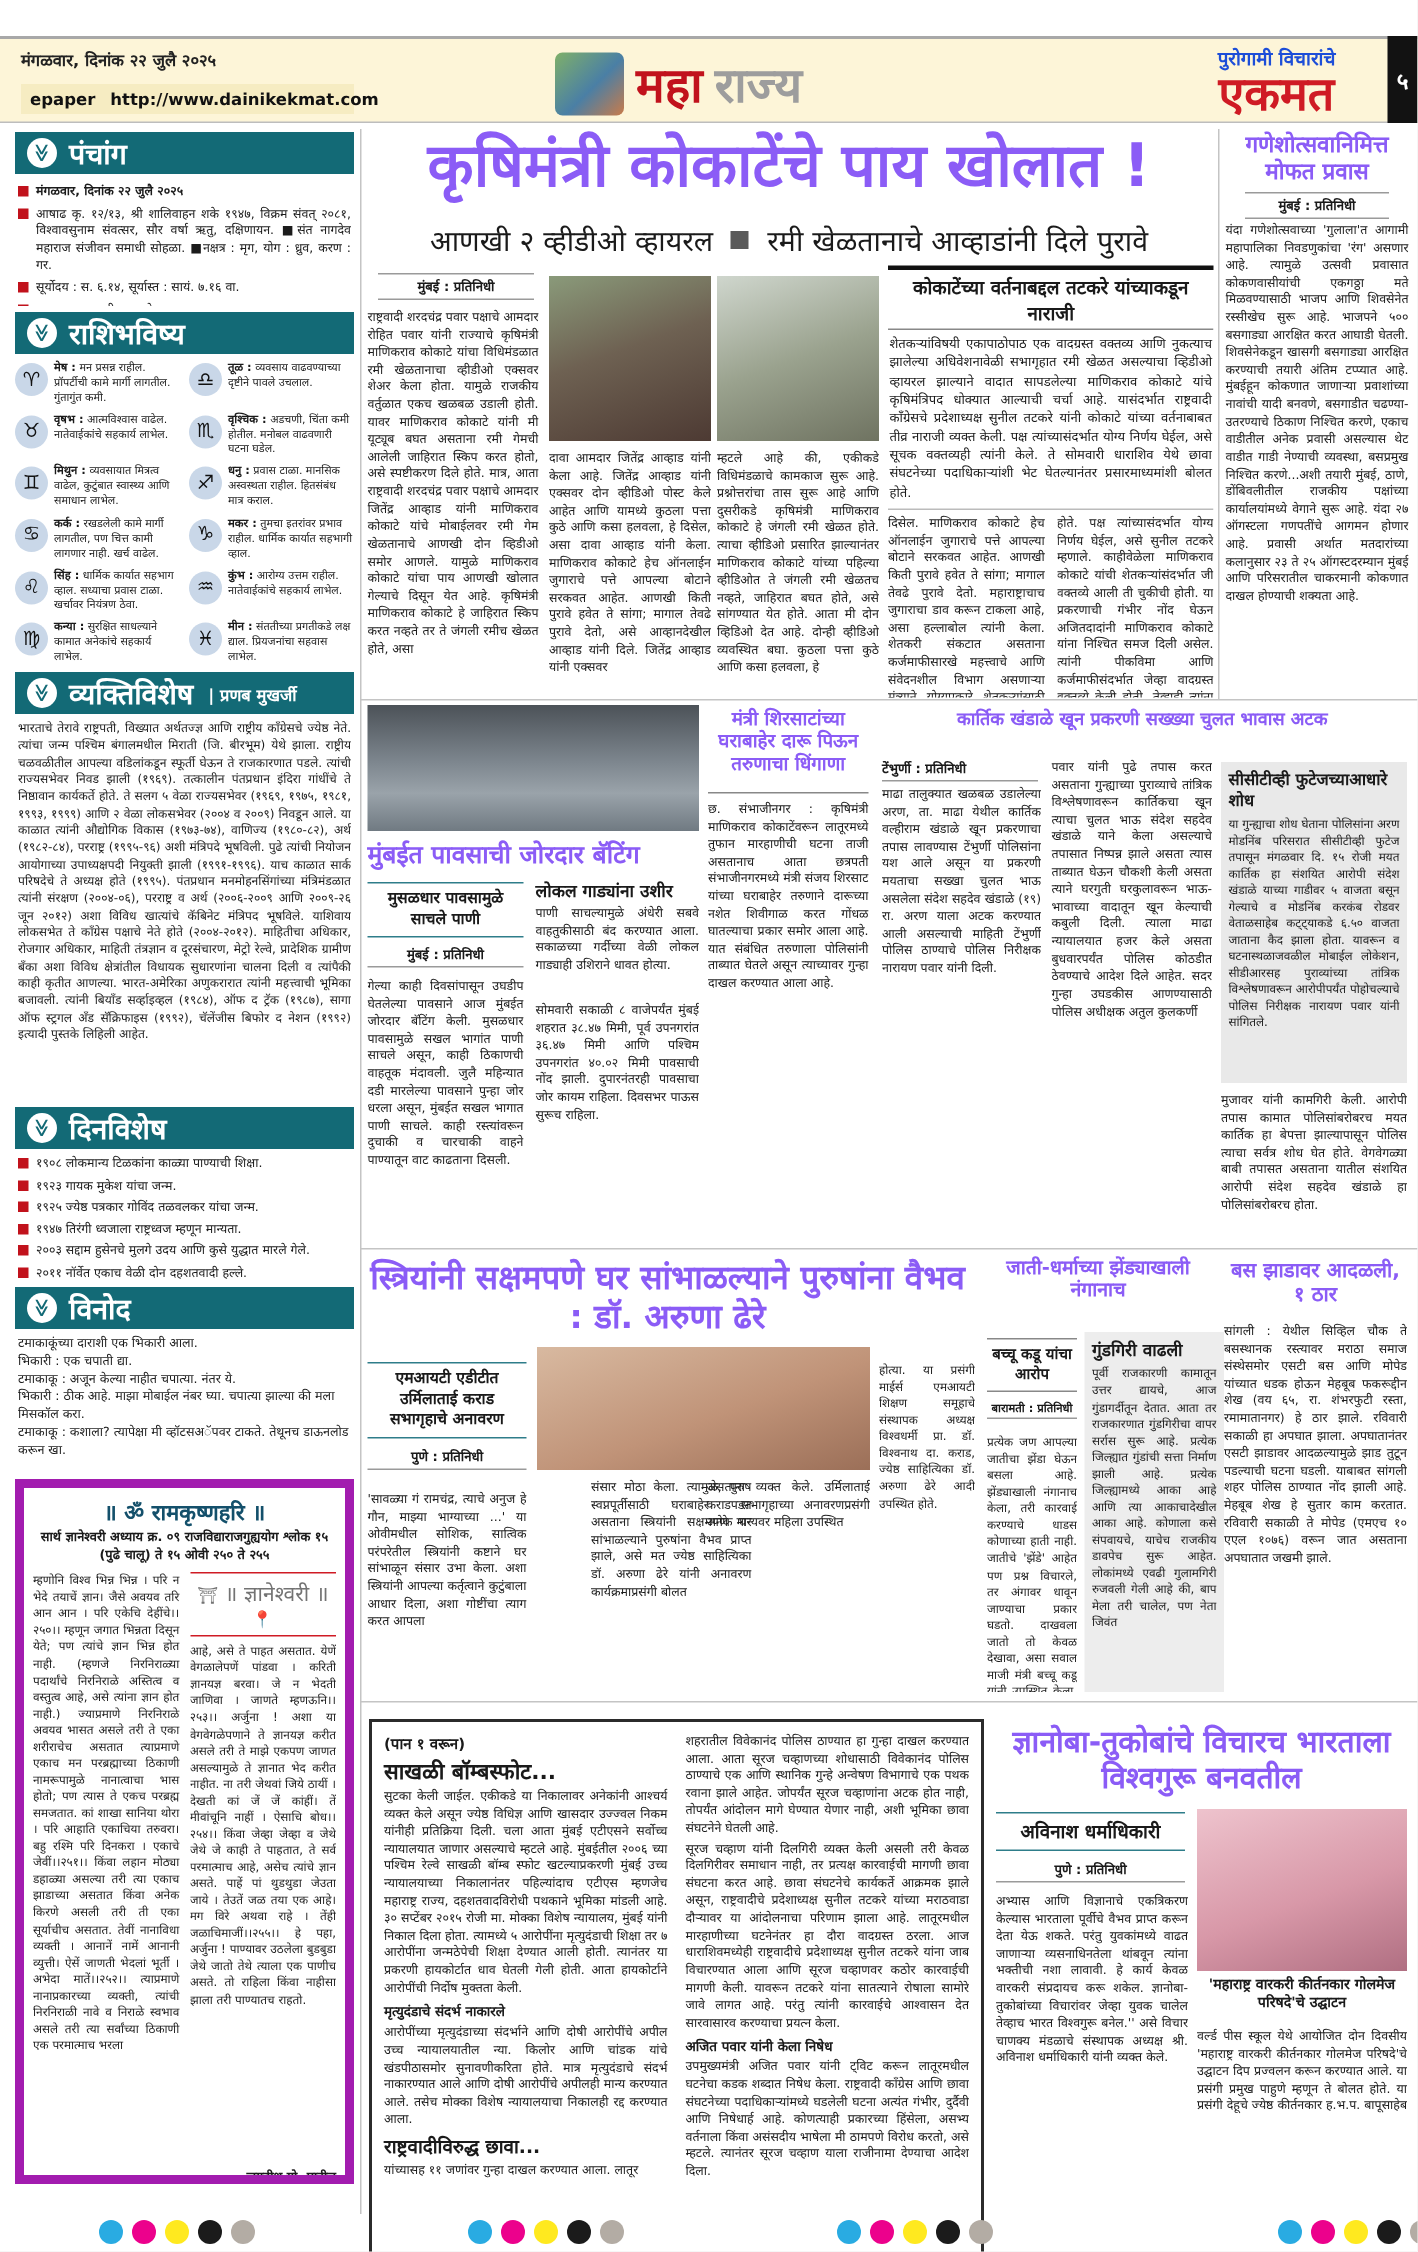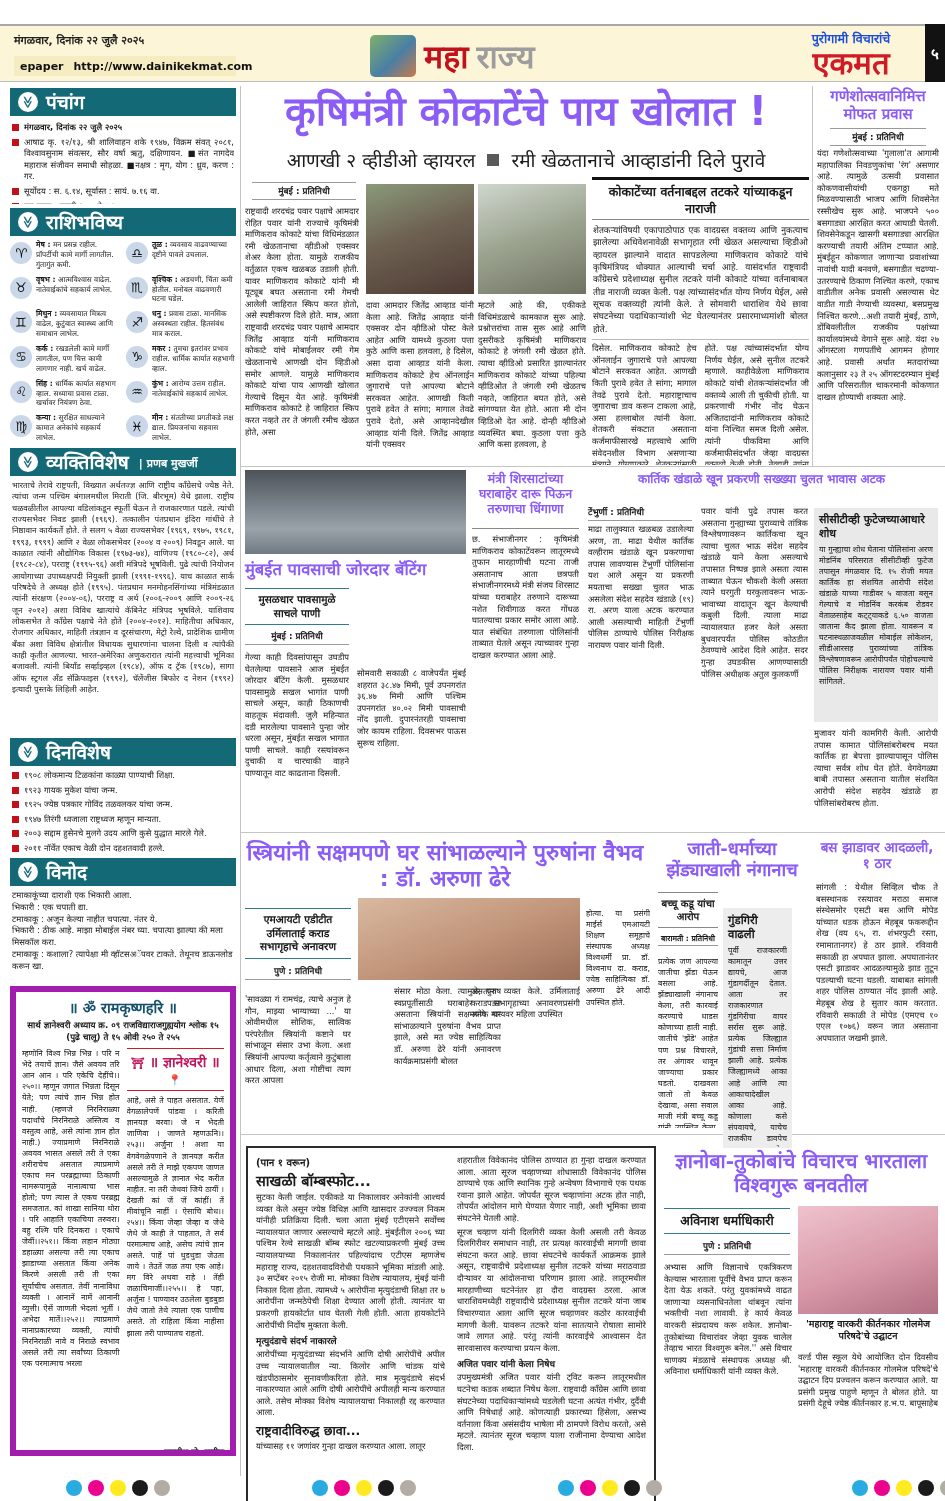--- a/index.html
+++ b/index.html
@@ -38,21 +38,21 @@
   .rz { display:flex; gap:4px; align-items:flex-start; }
   .zc { flex:0 0 22px; width:22px; height:22px; border-radius:50%; background:#c9d7e8; color:#111; display:flex; align-items:center; justify-content:center; font-size:13px; margin-top:2px; }
   .zt { font-size:7.3px; line-height:1.32; }
   .zt b { font-size:7.6px; }
 
   
   .dny-box { position:absolute; left:10px; top:986px; width:226px; height:470px; border:6px solid #a21caf; padding:5px 6px; overflow:hidden; }
   .dny-title { text-align:center; font-size:14.5px; font-weight:900; color:#14506b; }
   .dny-sub { text-align:center; font-size:8.6px; font-weight:bold; margin:3px 0 5px; line-height:1.35; }
   .dny-cols { display:grid; grid-template-columns:1fr 1fr; column-gap:7px; height:396px; overflow:hidden; }
-  .dny-logo { color:#be185d; font-weight:700; font-size:14px; text-align:center; border-top:1px solid #cf1b24; border-bottom:1px solid #cf1b24; padding:3px 0; margin-bottom:4px; }
+  .dny-logo { color:#737373; font-weight:400; font-size:14px; text-align:center; border-top:1px solid #cf1b24; border-bottom:1px solid #cf1b24; padding:3px 0; margin-bottom:4px; }
   .dny-logo .pin { font-size:11px; }
   .dny-foot { display:flex; justify-content:space-between; font-size:8.4px; margin-top:3px; }
   .dny-auth { text-align:right; font-size:8.6px; font-weight:bold; line-height:1.35; }
 
   
   .hl { font-weight:900; color:#8b5cf6; text-align:center; line-height:1.18; }
   .byline { font-weight:bold; font-size:8.8px; text-align:center; border-top:1px solid #9a9a9a; border-bottom:1px solid #9a9a9a; padding:2px 0; }
   .deck { text-align:center; font-weight:900; font-size:10.5px; line-height:1.3; border-top:1.5px solid #2e7d8a; border-bottom:1.5px solid #2e7d8a; padding:4px 2px; }
   .photo { position:absolute; }
   .gbox { background:#e9e9e9; padding:5px; overflow:hidden; }
@@ -280,20 +280,24 @@
   <div class="abs hl" style="left:817px; top:88px; width:122px; font-size:15px;">गणेशोत्सवानिमित्त मोफत प्रवास</div>
   <div class="abs byline" style="left:830px; top:128px; width:96px;">मुंबई : प्रतिनिधी</div>
   <div class="abs small" style="left:817px; top:148px; width:122px; height:314px;">यंदा गणेशोत्सवाच्या 'गुलाला'त आगामी महापालिका निवडणुकांचा 'रंग' असणार आहे. त्यामुळे उत्सवी प्रवासात कोकणवासीयांची एकगठ्ठा मते मिळवण्यासाठी भाजप आणि शिवसेनेत रस्सीखेच सुरू आहे. भाजपने ५०० बसगाड्या आरक्षित करत आघाडी घेतली. शिवसेनेकडून खासगी बसगाड्या आरक्षित करण्याची तयारी अंतिम टप्प्यात आहे. मुंबईहून कोकणात जाणाऱ्या प्रवाशांच्या नावांची यादी बनवणे, बसगाडीत चढण्या-उतरण्याचे ठिकाण निश्चित करणे, एकाच वाडीतील अनेक प्रवासी असल्यास थेट वाडीत गाडी नेण्याची व्यवस्था, बसप्रमुख निश्चित करणे...अशी तयारी मुंबई, ठाणे, डोंबिवलीतील राजकीय पक्षांच्या कार्यालयांमध्ये वेगाने सुरू आहे. यंदा २७ ऑगस्टला गणपतींचे आगमन होणार आहे. प्रवासी अर्थात मतदारांच्या कलानुसार २३ ते २५ ऑगस्टदरम्यान मुंबई आणि परिसरातील चाकरमानी कोकणात दाखल होण्याची शक्यता आहे.</div>
 
   <div class="photo" style="left:245px; top:470px; width:221px; height:84px; background:linear-gradient(180deg,#4c5258 0%,#7d868e 45%,#9aa3aa 70%,#707a82 100%);"></div>
   <div class="abs hl" style="left:245px; top:560px; width:221px; font-size:16.5px; text-align:left;">मुंबईत पावसाची जोरदार बॅटिंग</div>
   <div class="abs" style="left:245px; top:588px; width:104px;">
     <div class="deck">मुसळधार पावसामुळे साचले पाणी</div>
     <div class="byline" style="border-top:none; margin-top:3px;">मुंबई : प्रतिनिधी</div>
   </div>
+  <div class="abs" style="left:357px; top:586px; width:109px;">
+    <div style="font-size:11.5px; font-weight:900; margin-bottom:2px;">लोकल गाड्यांना उशीर</div>
+    <div class="small" style="height:72px;">पाणी साचल्यामुळे अंधेरी सबवे वाहतुकीसाठी बंद करण्यात आला. सकाळच्या गर्दीच्या वेळी लोकल गाड्याही उशिराने धावत होत्या.</div>
+  </div>
   <div class="abs small" style="left:245px; top:652px; width:104px; height:176px;">गेल्या काही दिवसांपासून उघडीप घेतलेल्या पावसाने आज मुंबईत जोरदार बॅटिंग केली. मुसळधार पावसामुळे सखल भागांत पाणी साचले असून, काही ठिकाणची वाहतूक मंदावली. जुलै महिन्यात दडी मारलेल्या पावसाने पुन्हा जोर धरला असून, मुंबईत सखल भागात पाणी साचले. काही रस्त्यांवरून दुचाकी व चारचाकी वाहने पाण्यातून वाट काढताना दिसली.</div>
   <div class="abs small" style="left:357px; top:668px; width:109px; height:160px;">सोमवारी सकाळी ८ वाजेपर्यंत मुंबई शहरात ३८.४७ मिमी, पूर्व उपनगरांत ३६.४७ मिमी आणि पश्चिम उपनगरांत ४०.०२ मिमी पावसाची नोंद झाली. दुपारनंतरही पावसाचा जोर कायम राहिला. दिवसभर पाऊस सुरूच राहिला.</div>
 
   <div class="abs hl" style="left:472px; top:472px; width:107px; font-size:12.5px;">मंत्री शिरसाटांच्या घराबाहेर दारू पिऊन तरुणाचा धिंगाणा</div>
   <div class="hline" style="left:472px; top:528px; width:107px; background:#888;"></div>
   <div class="abs small" style="left:472px; top:534px; width:107px; height:294px;">छ. संभाजीनगर : कृषिमंत्री माणिकराव कोकाटेंवरून लातूरमध्ये तुफान मारहाणीची घटना ताजी असतानाच आता छत्रपती संभाजीनगरमध्ये मंत्री संजय शिरसाट यांच्या घराबाहेर तरुणाने दारूच्या नशेत शिवीगाळ करत गोंधळ घातल्याचा प्रकार समोर आला आहे. यात संबंधित तरुणाला पोलिसांनी ताब्यात घेतले असून त्याच्यावर गुन्हा दाखल करण्यात आला आहे.</div>
 
   <div class="abs hl" style="left:585px; top:472px; width:353px; font-size:12px;">कार्तिक खंडाळे खून प्रकरणी सख्ख्या चुलत भावास अटक</div>
   <div class="abs byline" style="left:588px; top:504px; width:104px; text-align:left; border-top:none;">टेंभुर्णी : प्रतिनिधी</div>
   <div class="abs small" style="left:588px; top:524px; width:106px; height:304px;">माढा तालुक्यात खळबळ उडालेल्या अरण, ता. माढा येथील कार्तिक वल्हीराम खंडाळे खून प्रकरणाचा तपास लावण्यास टेंभुर्णी पोलिसांना यश आले असून या प्रकरणी मयताचा सख्खा चुलत भाऊ असलेला संदेश सहदेव खंडाळे (१९) रा. अरण याला अटक करण्यात आली असल्याची माहिती टेंभुर्णी पोलिस ठाण्याचे पोलिस निरीक्षक नारायण पवार यांनी दिली.</div>
@@ -308,27 +312,27 @@
   <div class="abs" style="left:245px; top:908px; width:106px;">
     <div class="deck">एमआयटी एडीटीत उर्मिलाताई कराड सभागृहाचे अनावरण</div>
     <div class="byline" style="border-top:none; margin-top:4px;">पुणे : प्रतिनिधी</div>
   </div>
   <div class="abs small" style="left:245px; top:994px; width:106px; height:134px;">'सावळ्या गं रामचंद्र, त्याचे अनुज हे गौन, माझ्या भाग्याच्या ...' या ओवीमधील सोशिक, सात्विक परंपरेतील स्त्रियांनी कष्टाने घर सांभाळून संसार उभा केला. अशा स्त्रियांनी आपल्या कर्तृत्वाने कुटुंबाला आधार दिला, अशा गोष्टींचा त्याग करत आपला</div>
   <div class="photo" style="left:358px; top:898px; width:222px; height:82px; background:linear-gradient(160deg,#d8b9a0 0%,#c09378 55%,#9b6f58 100%);"></div>
   <div class="abs small" style="left:358px; top:986px; width:107px; height:142px;margin-left:36px;">संसार मोठा केला. त्यामुळे, पुरुष स्वप्नपूर्तीसाठी घराबाहेर पडत असताना स्त्रियांनी सक्षमपणे घर सांभाळल्याने पुरुषांना वैभव प्राप्त झाले, असे मत ज्येष्ठ साहित्यिका डॉ. अरुणा ढेरे यांनी अनावरण कार्यक्रमाप्रसंगी बोलत</div>
   <div class="abs small" style="left:471px; top:986px; width:109px; height:142px;">असताना व्यक्त केले. उर्मिलाताई कराड सभागृहाच्या अनावरणप्रसंगी अनेक मान्यवर महिला उपस्थित</div>
   <div class="abs small" style="left:586px; top:908px; width:64px; height:220px; font-size:7.9px;">होत्या. या प्रसंगी माईर्स एमआयटी शिक्षण समूहाचे संस्थापक अध्यक्ष विश्वधर्मी प्रा. डॉ. विश्वनाथ दा. कराड, ज्येष्ठ साहित्यिका डॉ. अरुणा ढेरे आदी उपस्थित होते.</div>
 
-  <div class="abs hl" style="left:656px; top:838px; width:152px; font-size:18px;">जाती-धर्माच्या झेंड्याखाली नंगानाच</div>
+  <div class="abs hl" style="left:656px; top:838px; width:152px; font-size:13px;">जाती-धर्माच्या झेंड्याखाली नंगानाच</div>
   <div class="abs" style="left:658px; top:892px; width:60px;">
     <div class="deck" style="font-size:10px; border-color:#888;">बच्चू कडू यांचा आरोप</div>
     <div class="byline" style="border-top:none; margin-top:3px; font-size:7.6px;">बारामती : प्रतिनिधी</div>
   </div>
   <div class="abs small" style="left:658px; top:956px; width:60px; height:172px; font-size:7.9px;">प्रत्येक जण आपल्या जातीचा झेंडा घेऊन बसला आहे. झेंड्याखाली नंगानाच केला, तरी कारवाई करण्याचे धाडस कोणाच्या हाती नाही. जातीचे 'झेंडे' आहेत पण प्रश्न विचारले, तर अंगावर धावून जाण्याचा प्रकार घडतो. दाखवला जातो तो केवळ देखावा, असा सवाल माजी मंत्री बच्चू कडू यांनी उपस्थित केला. त्यावेळी ते माध्यमांशी बोलत होते.</div>
-  <div class="abs gbox" style="left:723px; top:888px; width:69px; height:240px; background:#ededed;margin-top:20px;">
+  <div class="abs gbox" style="left:723px; top:888px; width:93px; height:240px; background:#ededed;">
     <h4 style="font-size:11.5px;">गुंडगिरी वाढली</h4>
     <div class="small" style="font-size:7.9px; height:202px;">पूर्वी राजकारणी कामातून उत्तर द्यायचे, आज गुंडागर्दीतून देतात. आता तर राजकारणात गुंडगिरीचा वापर सर्रास सुरू आहे. प्रत्येक जिल्ह्यात गुंडांची सत्ता निर्माण झाली आहे. प्रत्येक जिल्ह्यामध्ये आका आहे आणि त्या आकाचादेखील आका आहे. कोणाला कसे संपवायचे, याचेच राजकीय डावपेच सुरू आहेत. लोकांमध्ये एवढी गुलामगिरी रुजवली गेली आहे की, बाप मेला तरी चालेल, पण नेता जिवंत</div>
   </div>
 
   <div class="abs hl" style="left:816px; top:840px; width:122px; font-size:13.5px;">बस झाडावर आदळली, १ ठार</div>
   <div class="abs small" style="left:816px; top:882px; width:122px; height:246px;">सांगली :  येथील सिव्हिल चौक ते बसस्थानक रस्त्यावर मराठा समाज संस्थेसमोर एसटी बस आणि मोपेड यांच्यात धडक होऊन मेहबूब फकरूद्दीन शेख (वय ६५, रा. शंभरफुटी रस्ता, रमामातानगर) हे ठार झाले. रविवारी सकाळी हा अपघात झाला. अपघातानंतर एसटी झाडावर आदळल्यामुळे झाड तुटून पडल्याची घटना घडली. याबाबत सांगली शहर पोलिस ठाण्यात नोंद झाली आहे. मेहबूब शेख हे सुतार काम करतात. रविवारी सकाळी ते मोपेड (एमएच १० एएल १०७६) वरून जात असताना अपघातात जखमी झाले.</div>
 
   <div class="abs" style="left:246px; top:1146px; width:410px; height:400px; border:2px solid #2b2b2b; padding:7px 8px; display:grid; grid-template-columns:1fr 1fr; column-gap:12px; overflow:hidden;">
     <div>
       <div style="font-size:10px; font-weight:900;">(पान १ वरून)</div>

